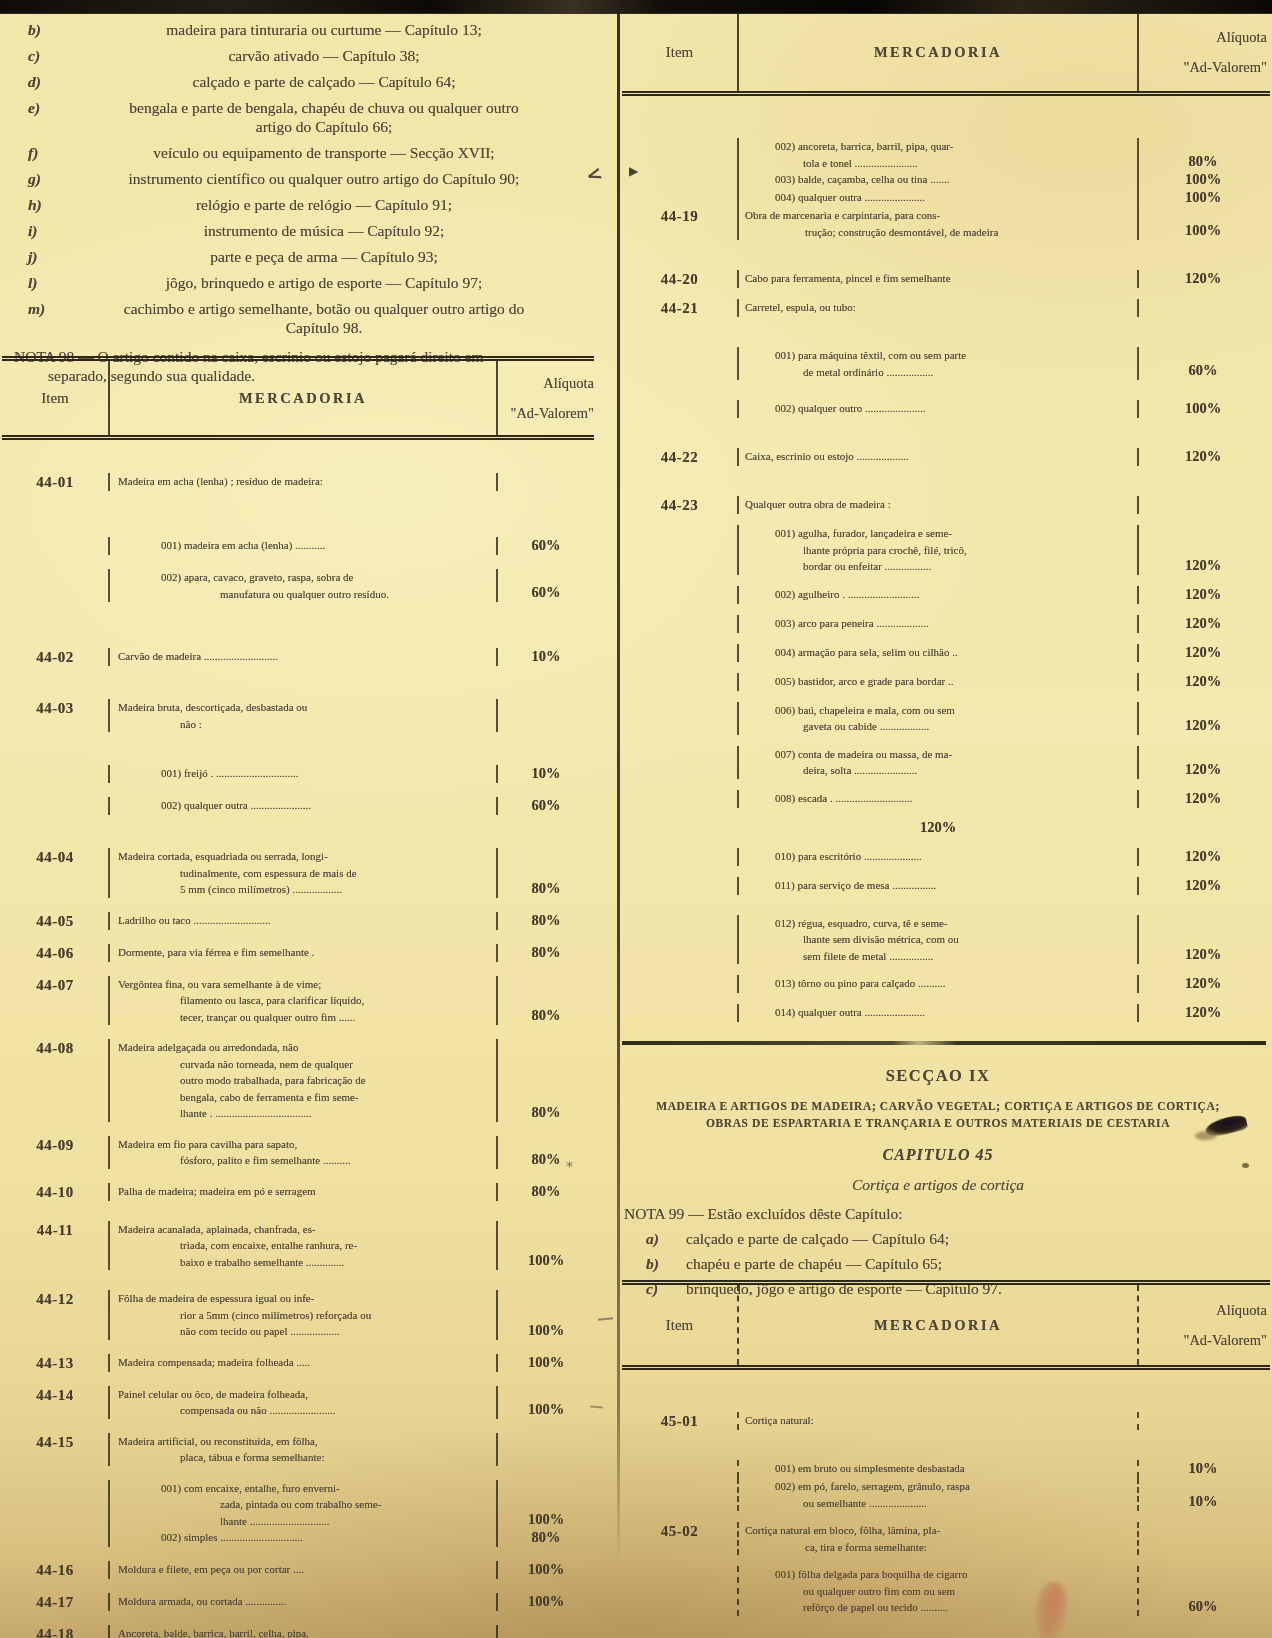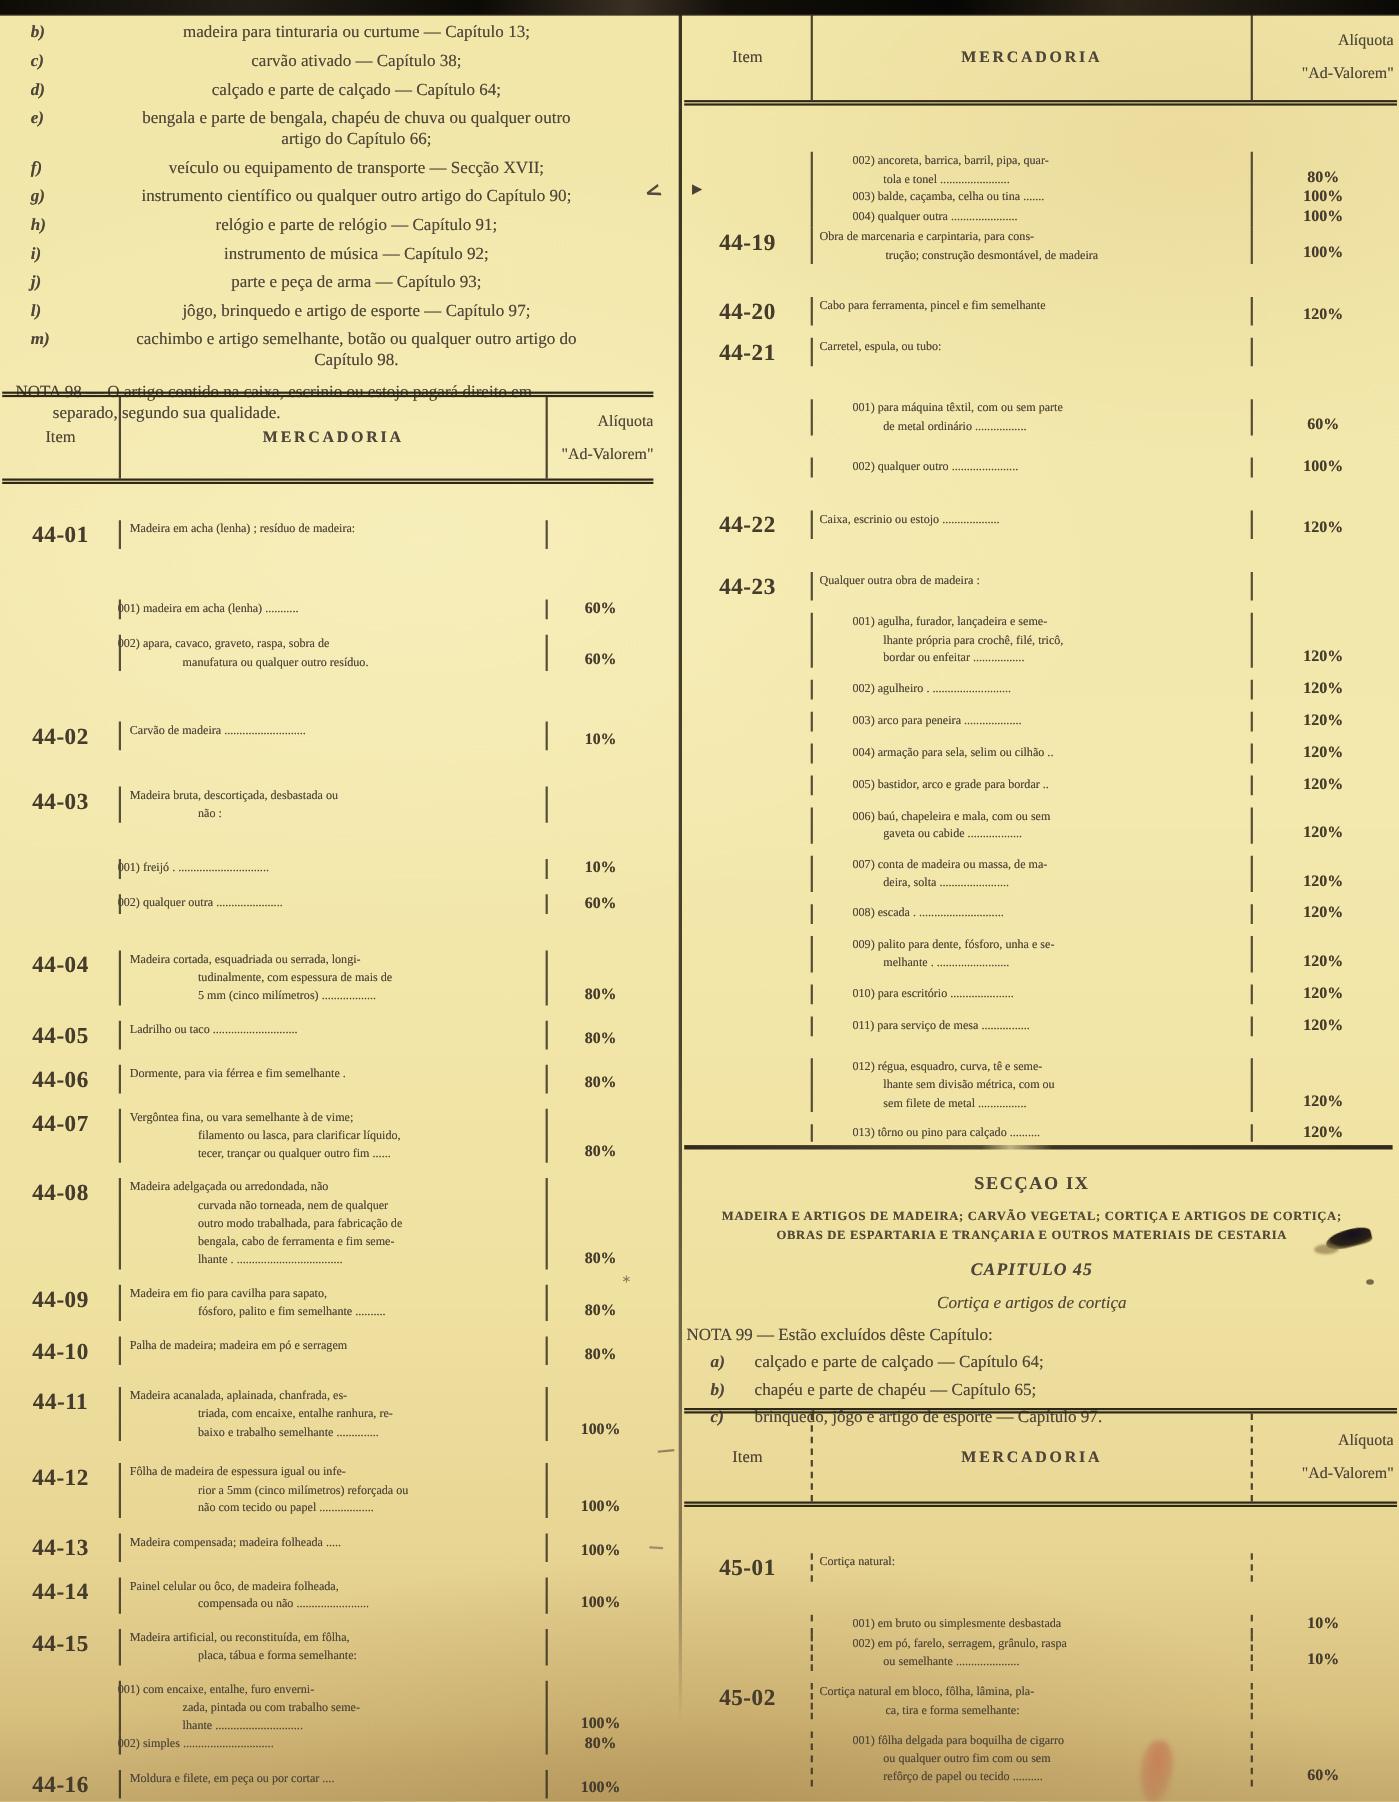--- a/index.html
+++ b/index.html
@@ -49,27 +49,27 @@
   .tbl-left .thead,.tbl-left .row{grid-template-columns:106px 390px 96px;}
   .tbl-right .thead,.tbl-right .row{grid-template-columns:115px 402px 128px;}
   .th-item{text-align:center;font-size:15px;}
   .th-merc{text-align:center;font-size:14.5px;font-weight:bold;letter-spacing:2.5px;align-self:stretch;display:flex;align-items:center;justify-content:center;
     border-left:2px solid rgba(48,40,26,.85);border-right:2px solid rgba(48,40,26,.85);}
   .th-aliq{text-align:right;font-size:14.5px;}
   .th-aliq .l2{display:block;margin-top:13px;}
   .dashed .th-merc{border-left-style:dashed;border-right-style:dashed;}
   .tbody{display:block;}
   .row{display:grid;align-items:start;}
-  .cell.it{text-align:center;font-weight:bold;letter-spacing:.5px;color:#453c2c;font-size:21px;padding-top:1px;}
+  .cell.it{text-align:center;font-weight:bold;letter-spacing:.5px;color:#453c2c;font-size:15px;padding-top:1px;}
   .cell.ds{white-space:pre-wrap;font-size:11px;line-height:16.5px;align-self:stretch;
     border-left:2px solid rgba(48,40,26,.8);border-right:2px solid rgba(48,40,26,.8);}
   .dashed-body .cell.ds{border-left-style:dashed;border-right-style:dashed;}
   .cell.r{align-self:end;text-align:center;font-weight:bold;font-size:14.5px;color:#443b2c;padding-bottom:1px;}
   .row.main .ds{padding-left:70px;text-indent:-62px;padding-right:2px;}
-  .row.sub  .ds{padding-left:56px;text-indent:-59px;padding-right:2px;}
+  .row.sub  .ds{padding-left:110px;text-indent:-59px;padding-right:2px;}
   .tbl-right .row.main .ds,.tbl-cork .row.main .ds{padding-left:66px;text-indent:-60px;}
   .tbl-right .row.sub .ds,.tbl-cork .row.sub .ds{padding-left:64px;text-indent:-28px;}
   .g0{margin-top:0;} .g1{margin-top:11px;} .g2{margin-top:20px;} .g3{margin-top:30px;} .g4{margin-top:42px;}
   .tbl-left .g1{margin-top:14px;} .tbl-left .g3{margin-top:33px;} .tbl-left .g4{margin-top:46px;}
   .rule-heavy{position:absolute;height:4px;background:linear-gradient(90deg,rgba(40,33,21,.95) 0%,rgba(40,33,21,.8) 42%,rgba(40,33,21,.25) 46%,rgba(40,33,21,.9) 52%,rgba(40,33,21,.95) 100%);}
   
   .section-block{position:absolute;left:606px;top:1058px;width:664px;text-align:center;}
   .sec-title{font-weight:bold;font-size:16.5px;letter-spacing:1.5px;margin-top:8px;}
   .sec-sub{font-size:11.5px;font-weight:bold;letter-spacing:.6px;line-height:17px;margin-top:12px;white-space:pre-wrap;color:#514839;}
   .chap-title{font-style:italic;font-weight:bold;font-size:16px;letter-spacing:1px;margin-top:14px;}
@@ -403,22 +403,20 @@
 deira, solta .......................</div>
           <div class="cell r">120%</div>
         </div>
         <div class="row sub g1">
           <div class="cell it"></div>
           <div class="cell ds">008) escada . ............................</div>
           <div class="cell r">120%</div>
         </div>
         <div class="row sub g1">
           <div class="cell it"></div>
-          <div class="cell ds">009) palito para dente, fósforo, unha e se-
-melhante . ........................</div>
           <div class="cell r">120%</div>
         </div>
         <div class="row sub g1">
           <div class="cell it"></div>
           <div class="cell ds">010) para escritório .....................</div>
           <div class="cell r">120%</div>
         </div>
         <div class="row sub g1">
           <div class="cell it"></div>
           <div class="cell ds">011) para serviço de mesa ................</div>

